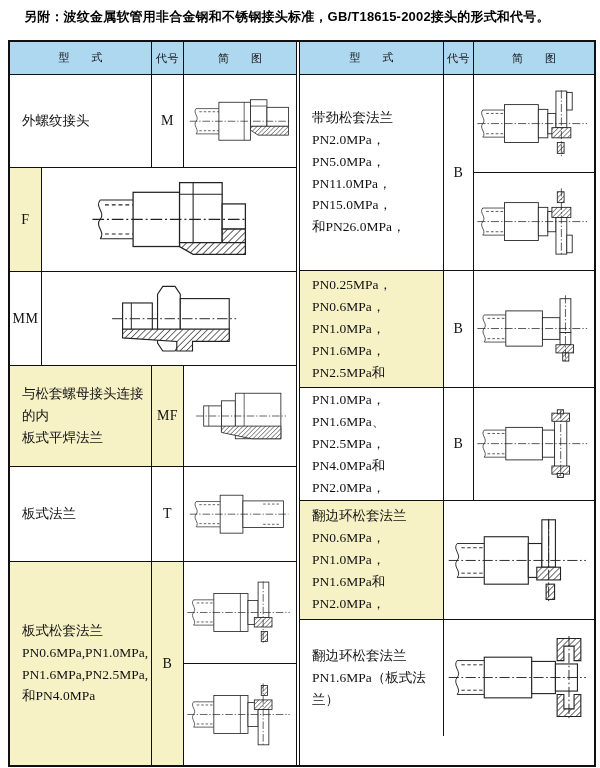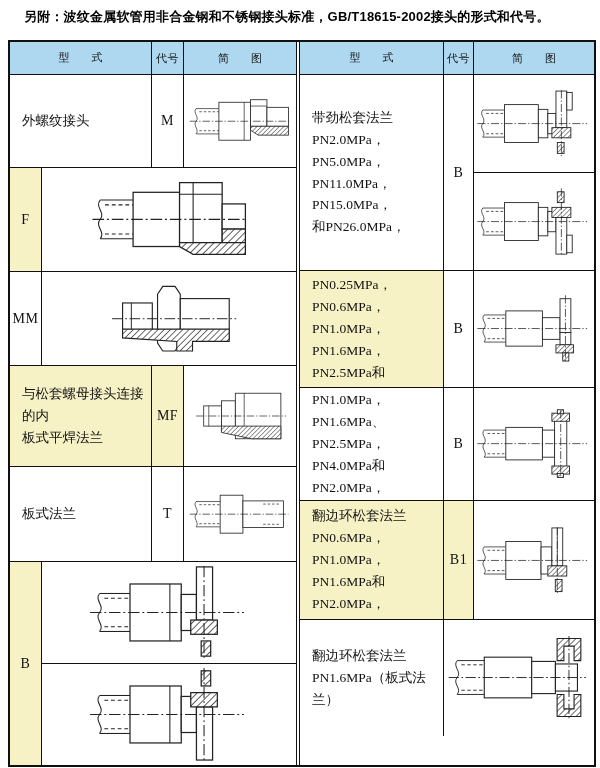--- a/index.html
+++ b/index.html
@@ -181,20 +181,24 @@
               <rect x="90" y="29" width="64" height="42" fill="#fff" stroke="#222" stroke-width="1.3"></rect>
               <line x1="122" y1="34" x2="148" y2="34" stroke="#222" stroke-width="1.1" stroke-dasharray="4,3"></line>
               <line x1="122" y1="66" x2="148" y2="66" stroke="#222" stroke-width="1.1" stroke-dasharray="4,3"></line>
               <line x1="6" y1="50" x2="162" y2="50" stroke="#222" stroke-width="1.1" stroke-dasharray="12,3,2,3"></line>
             </svg>
           </div>
       </div>
     </div>
 
     <div class="row" style="height:203px">
+      <div class="cell type hl"><span>板式松套法兰
+PN0.6MPa,PN1.0MPa,
+PN1.6MPa,PN2.5MPa,
+和PN4.0MPa</span></div>
       <div class="cell code hl">B</div>
       <div class="cell diag">
         <div class="split">
           <div class="sub">
             <div class="dwg">
                 <svg viewBox="0 0 170 100" preserveAspectRatio="xMidYMid meet" role="img">
                   <defs>
                     <pattern id="hatch5" width="5" height="5" patternUnits="userSpaceOnUse" patternTransform="rotate(45)">
                       <rect width="5" height="5" fill="#fff"></rect>
                       <line x1="0" y1="0" x2="0" y2="5" stroke="#444" stroke-width="1.8"></line>
@@ -385,21 +389,20 @@
               <line x1="2" y1="50" x2="164" y2="50" stroke="#222" stroke-width="1.1" stroke-dasharray="12,3,2,3"></line>
             </svg>
           </div>
       </div>
     </div>
 
     <div class="row" style="height:119px">
       <div class="cell type hl"><span>翻边环松套法兰
 PN0.6MPa， PN1.0MPa，
 PN1.6MPa和PN2.0MPa，</span></div>
-      <div class="cell code hl">B1</div>
       <div class="cell diag">
         <div class="dwg">
             <svg viewBox="0 0 170 100" preserveAspectRatio="xMidYMid meet" role="img">
               <defs>
                 <pattern id="hatch11" width="5" height="5" patternUnits="userSpaceOnUse" patternTransform="rotate(45)">
                   <rect width="5" height="5" fill="#fff"></rect>
                   <line x1="0" y1="0" x2="0" y2="5" stroke="#444" stroke-width="1.8"></line>
                 </pattern>
               </defs>
               <path d="M12,30 c-6,7 6,13 0,20 c-6,7 6,13 0,20" fill="none" stroke="#222" stroke-width="1.1"></path>

